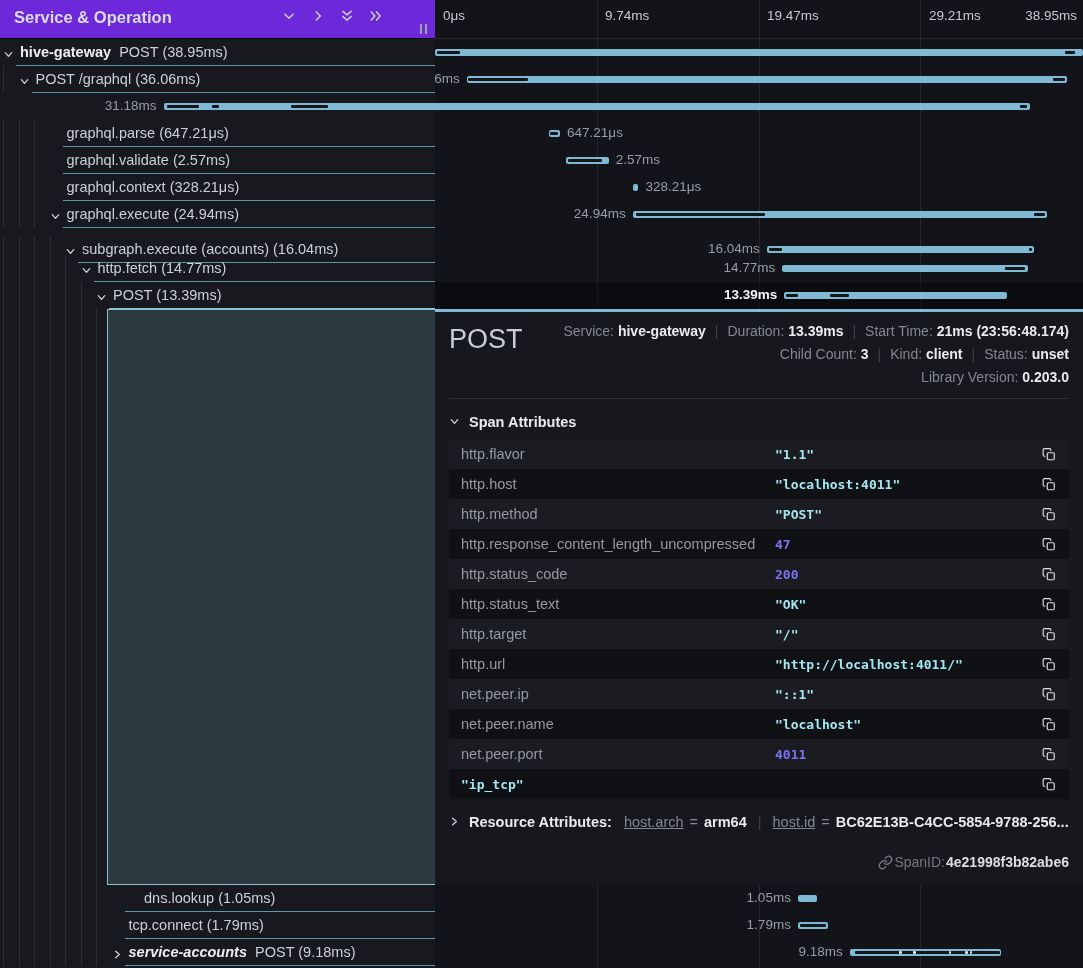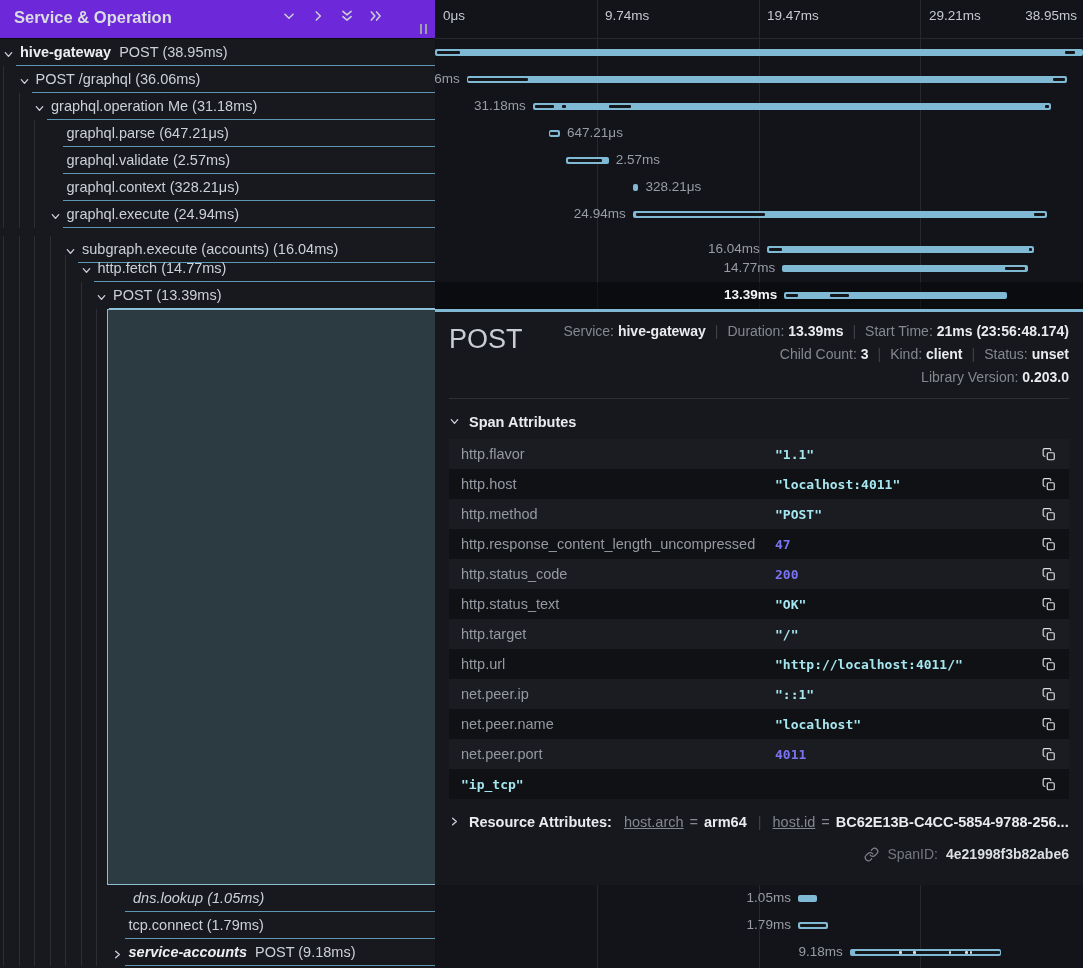--- a/index.html
+++ b/index.html
@@ -67,21 +67,21 @@
   .aval.num{color:#7b74f2;}
   .copy-btn{flex:none;width:24px;height:24px;background:none;border:none;color:#dbdee2;cursor:pointer;
     display:flex;align-items:center;justify-content:center;padding:0;}
   .res-line{display:flex;align-items:center;margin-top:15px;font-size:14.5px;white-space:nowrap;overflow:hidden;}
   .res-line .schev{width:12px;height:12px;color:#c9cdd4;margin-right:8px;display:inline-flex;cursor:pointer;}
   .res-title{color:#e9ebee;font-weight:700;margin-right:12px;}
   .rkey{color:#84888f;text-decoration:underline;}
   .req{color:#84888f;margin:0 6px;}
   .rval{color:#e9ebee;font-weight:700;}
   .rsep{color:#3e4147;margin:0 11px;}
-  .spanid-line{display:flex;justify-content:flex-end;align-items:center;gap:8px;margin-top:16px;
+  .spanid-line{display:flex;justify-content:flex-end;align-items:center;gap:1px;margin-top:24px;
     color:#74787e;font-size:14px;}
   .spanid-val{color:#dcdfe3;font-weight:700;}
   .linkic{width:15px;height:15px;color:#7d8187;display:inline-flex;cursor:pointer;}
 </style>
 </head>
 <body>
 
 <div class="app">
   <div class="gridlines"></div>
   <div class="left-col-bg"></div>
@@ -151,29 +151,20 @@
           <div class="tborder" style="left: 31.5px;"></div>
         </div>
         <div class="track">
           <div class="bar" style="left: 4.9%; width: 92.6%;"></div>
           <div class="mark" style="left: 5.1%; width: 9.3%;"></div>
           <div class="mark" style="left: 95.4%; width: 1.8%;"></div>
           <div class="bar-label" style="right: calc(95.1% + 7px);">36.06ms</div>
         </div>
       </div>
       <div class="row" style="top: 93px;">
-        <div class="tree">
-          <div class="guide" style="left: 3px;"></div>
-          <div class="guide" style="left: 18.5px;"></div>
-          <span class="tchev" style="left: 34px;"><svg width="11" height="11" viewBox="0 0 24 24" fill="none" stroke="currentColor" stroke-linecap="round" stroke-linejoin="round" stroke-width="3">
-              <polyline points="5 8 12 16 19 8"></polyline>
-            </svg></span>
-          <div class="tlabel" style="left: 51px;"><span class="op">graphql.operation Me (31.18ms)</span></div>
-          <div class="tborder" style="left: 47px;"></div>
-        </div>
         <div class="track">
           <div class="bar" style="left: 15.1%; width: 80%;"></div>
           <div class="mark" style="left: 15.4%; width: 3%;"></div>
           <div class="mark" style="left: 19.6%; width: 0.6%;"></div>
           <div class="mark" style="left: 26.9%; width: 3.4%;"></div>
           <div class="mark" style="left: 94.2%; width: 0.6%;"></div>
           <div class="bar-label" style="right: calc(84.9% + 7px);">31.18ms</div>
         </div>
       </div>
       <div class="row" style="top: 120px;">
@@ -296,21 +287,21 @@
       </div>
       <div class="row" style="top: 885px;">
         <div class="tree">
           <div class="guide" style="left: 3px;"></div>
           <div class="guide" style="left: 18.5px;"></div>
           <div class="guide" style="left: 34px;"></div>
           <div class="guide" style="left: 49.5px;"></div>
           <div class="guide" style="left: 65px;"></div>
           <div class="guide" style="left: 80.5px;"></div>
           <div class="guide" style="left: 96px;"></div>
-          <div class="tlabel" style="left: 133px; font-style: italic;"><span class="op">dns.lookup (1.05ms)</span></div>
+          <div class="tlabel" style="left: 144px;"><span class="op">dns.lookup (1.05ms)</span></div>
           <div class="tborder" style="left: 124.5px;"></div>
         </div>
         <div class="track">
           <div class="bar" style="left: 56%; width: 2.9%;"></div>
           <div class="bar-label" style="right: calc(44% + 7px);">1.05ms</div>
         </div>
       </div>
       <div class="row" style="top: 912px;">
         <div class="tree">
           <div class="guide" style="left: 3px;"></div>

